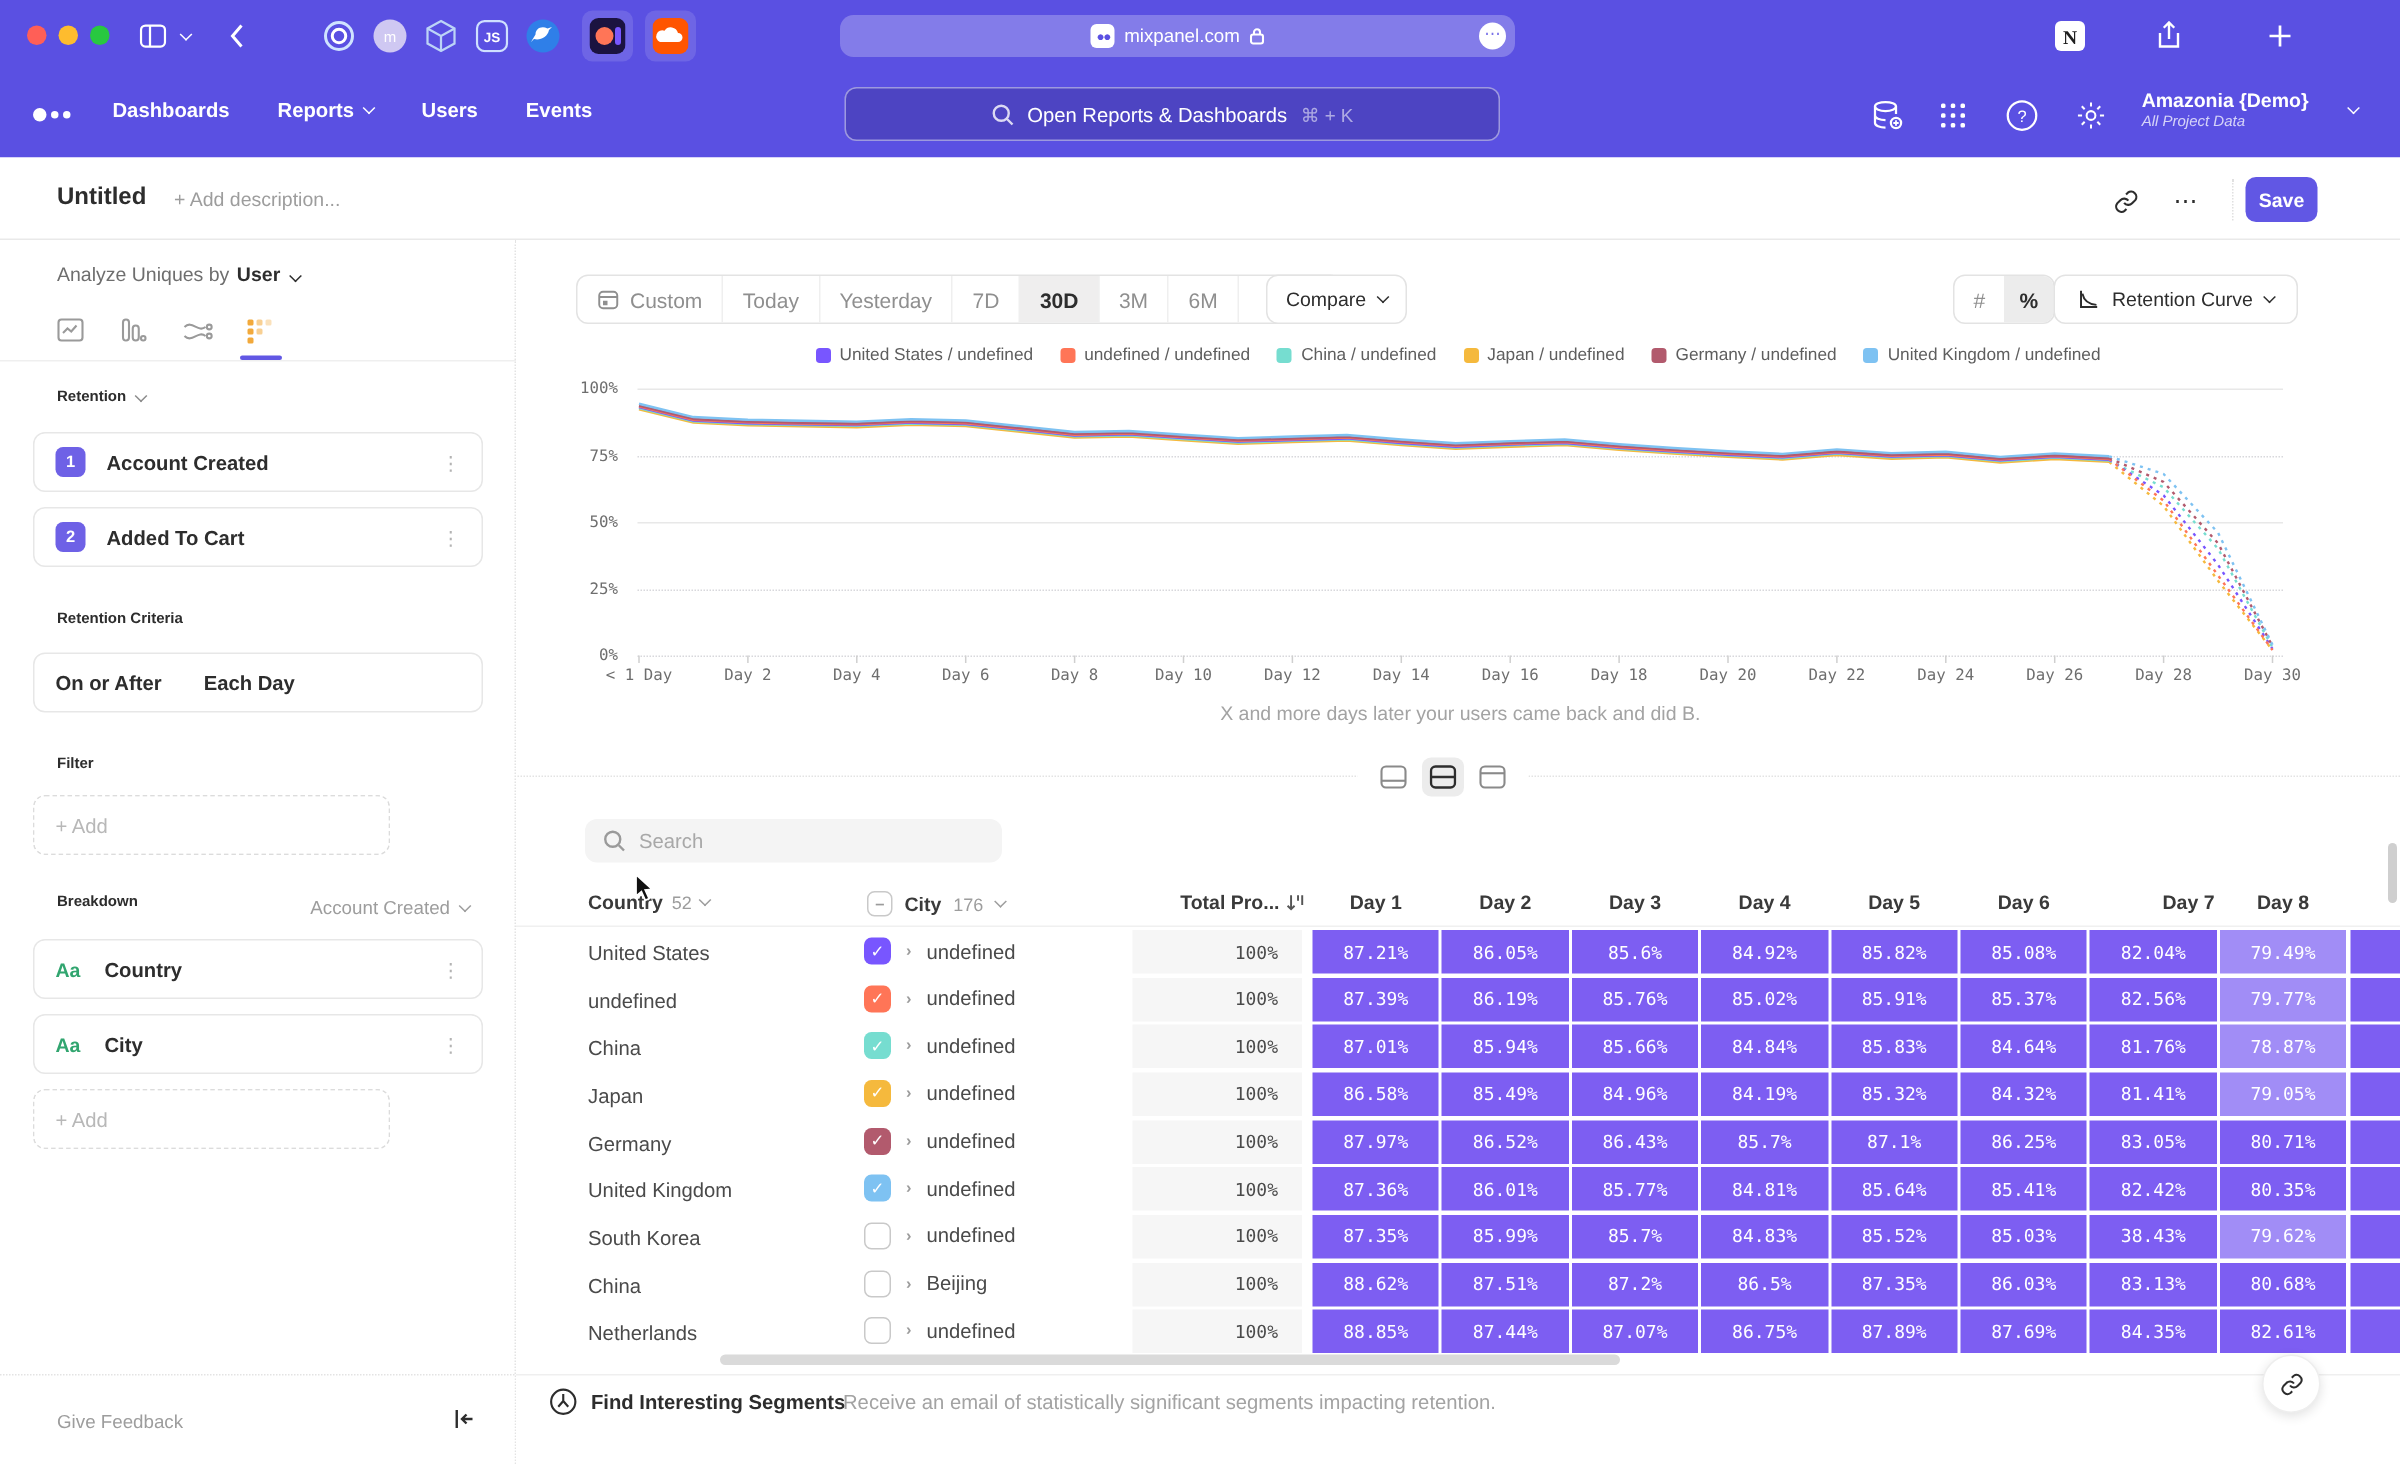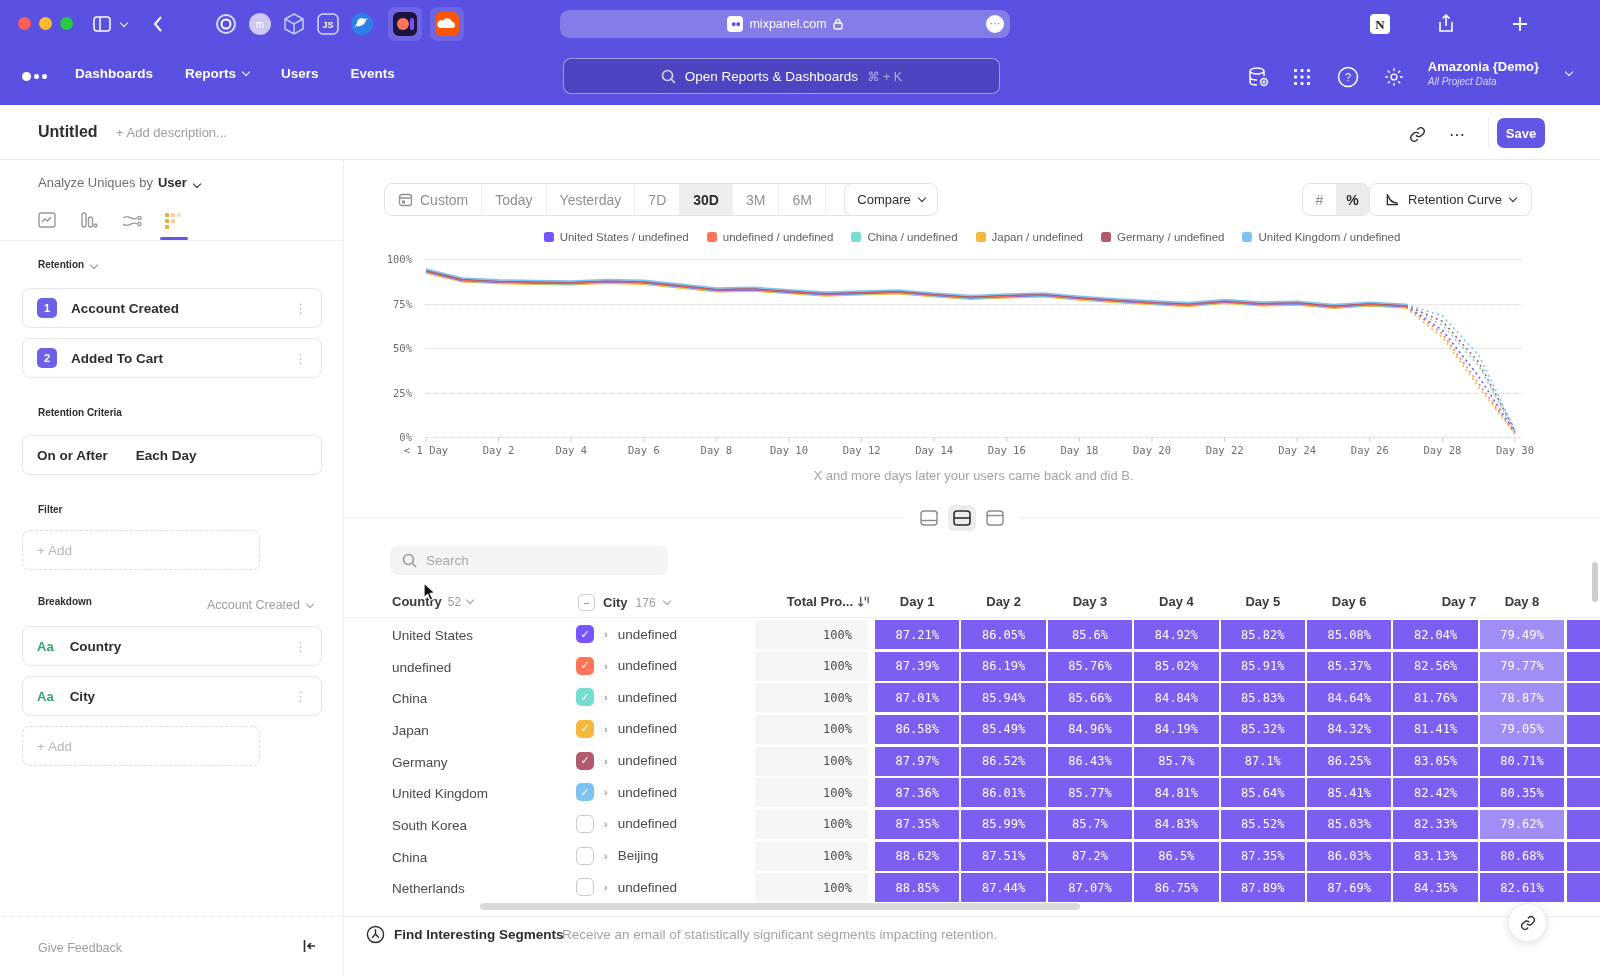--- a/index.html
+++ b/index.html
@@ -708,21 +708,21 @@
         <span class="rchev">›</span>
         <span class="c-city">undefined</span>
       </div>
       <div class="c-total">100%</div>
       <div class="c-day" style="left: 531px; background: rgb(125, 94, 242);">87.35%</div>
       <div class="c-day" style="left: 617.4px; background: rgb(125, 94, 242);">85.99%</div>
       <div class="c-day" style="left: 703.8px; background: rgb(125, 94, 242);">85.7%</div>
       <div class="c-day" style="left: 790.2px; background: rgb(125, 94, 242);">84.83%</div>
       <div class="c-day" style="left: 876.6px; background: rgb(125, 94, 242);">85.52%</div>
       <div class="c-day" style="left: 963px; background: rgb(125, 94, 242);">85.03%</div>
-      <div class="c-day" style="left: 1049.4px; background: rgb(125, 94, 242);">82.33%</div>
+      <div class="c-day" style="left: 1049.4px; background: rgb(125, 94, 242);">38.43%</div>
       <div class="c-day" style="left: 1135.8px; background: rgb(161, 141, 246);">79.62%</div>
       <div class="c-sliver" style="background: rgb(125, 94, 242);"></div>
     </div>
     <div class="trow" style="top: 221.55px;">
       <div class="c-country">China</div>
       <div class="c-cityg">
         <span class="cb un"></span>
         <span class="rchev">›</span>
         <span class="c-city">Beijing</span>
       </div>

